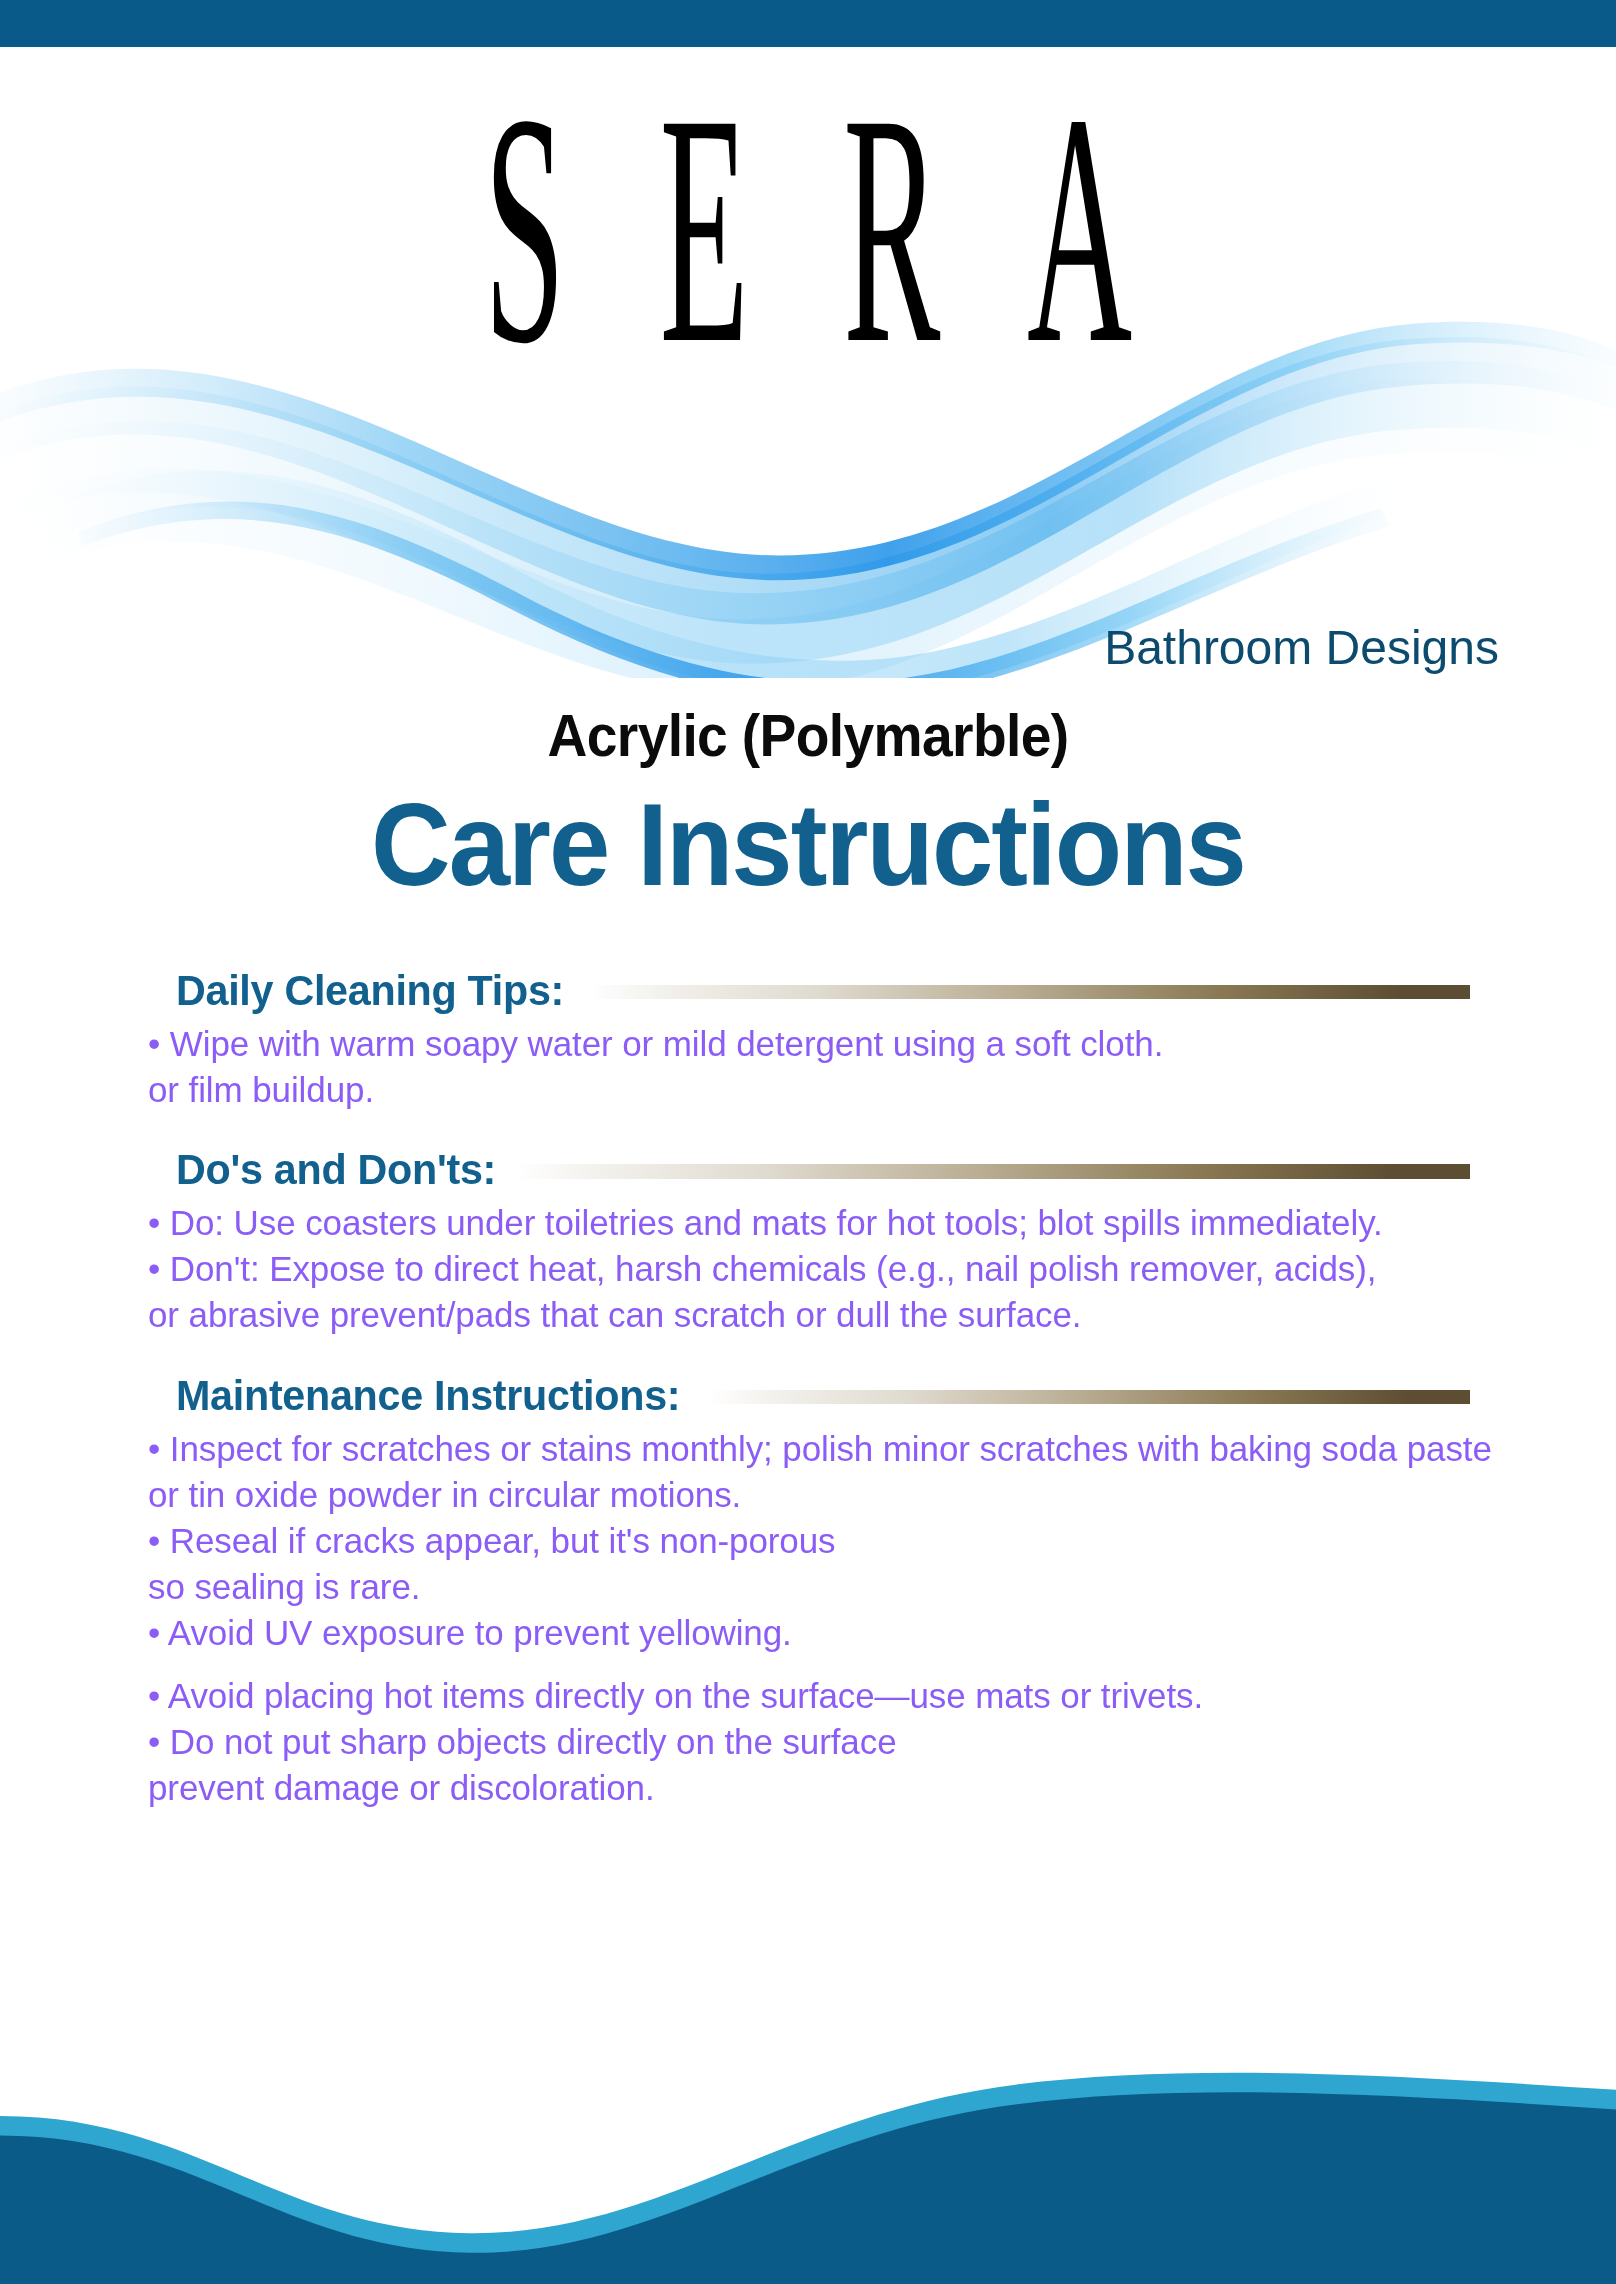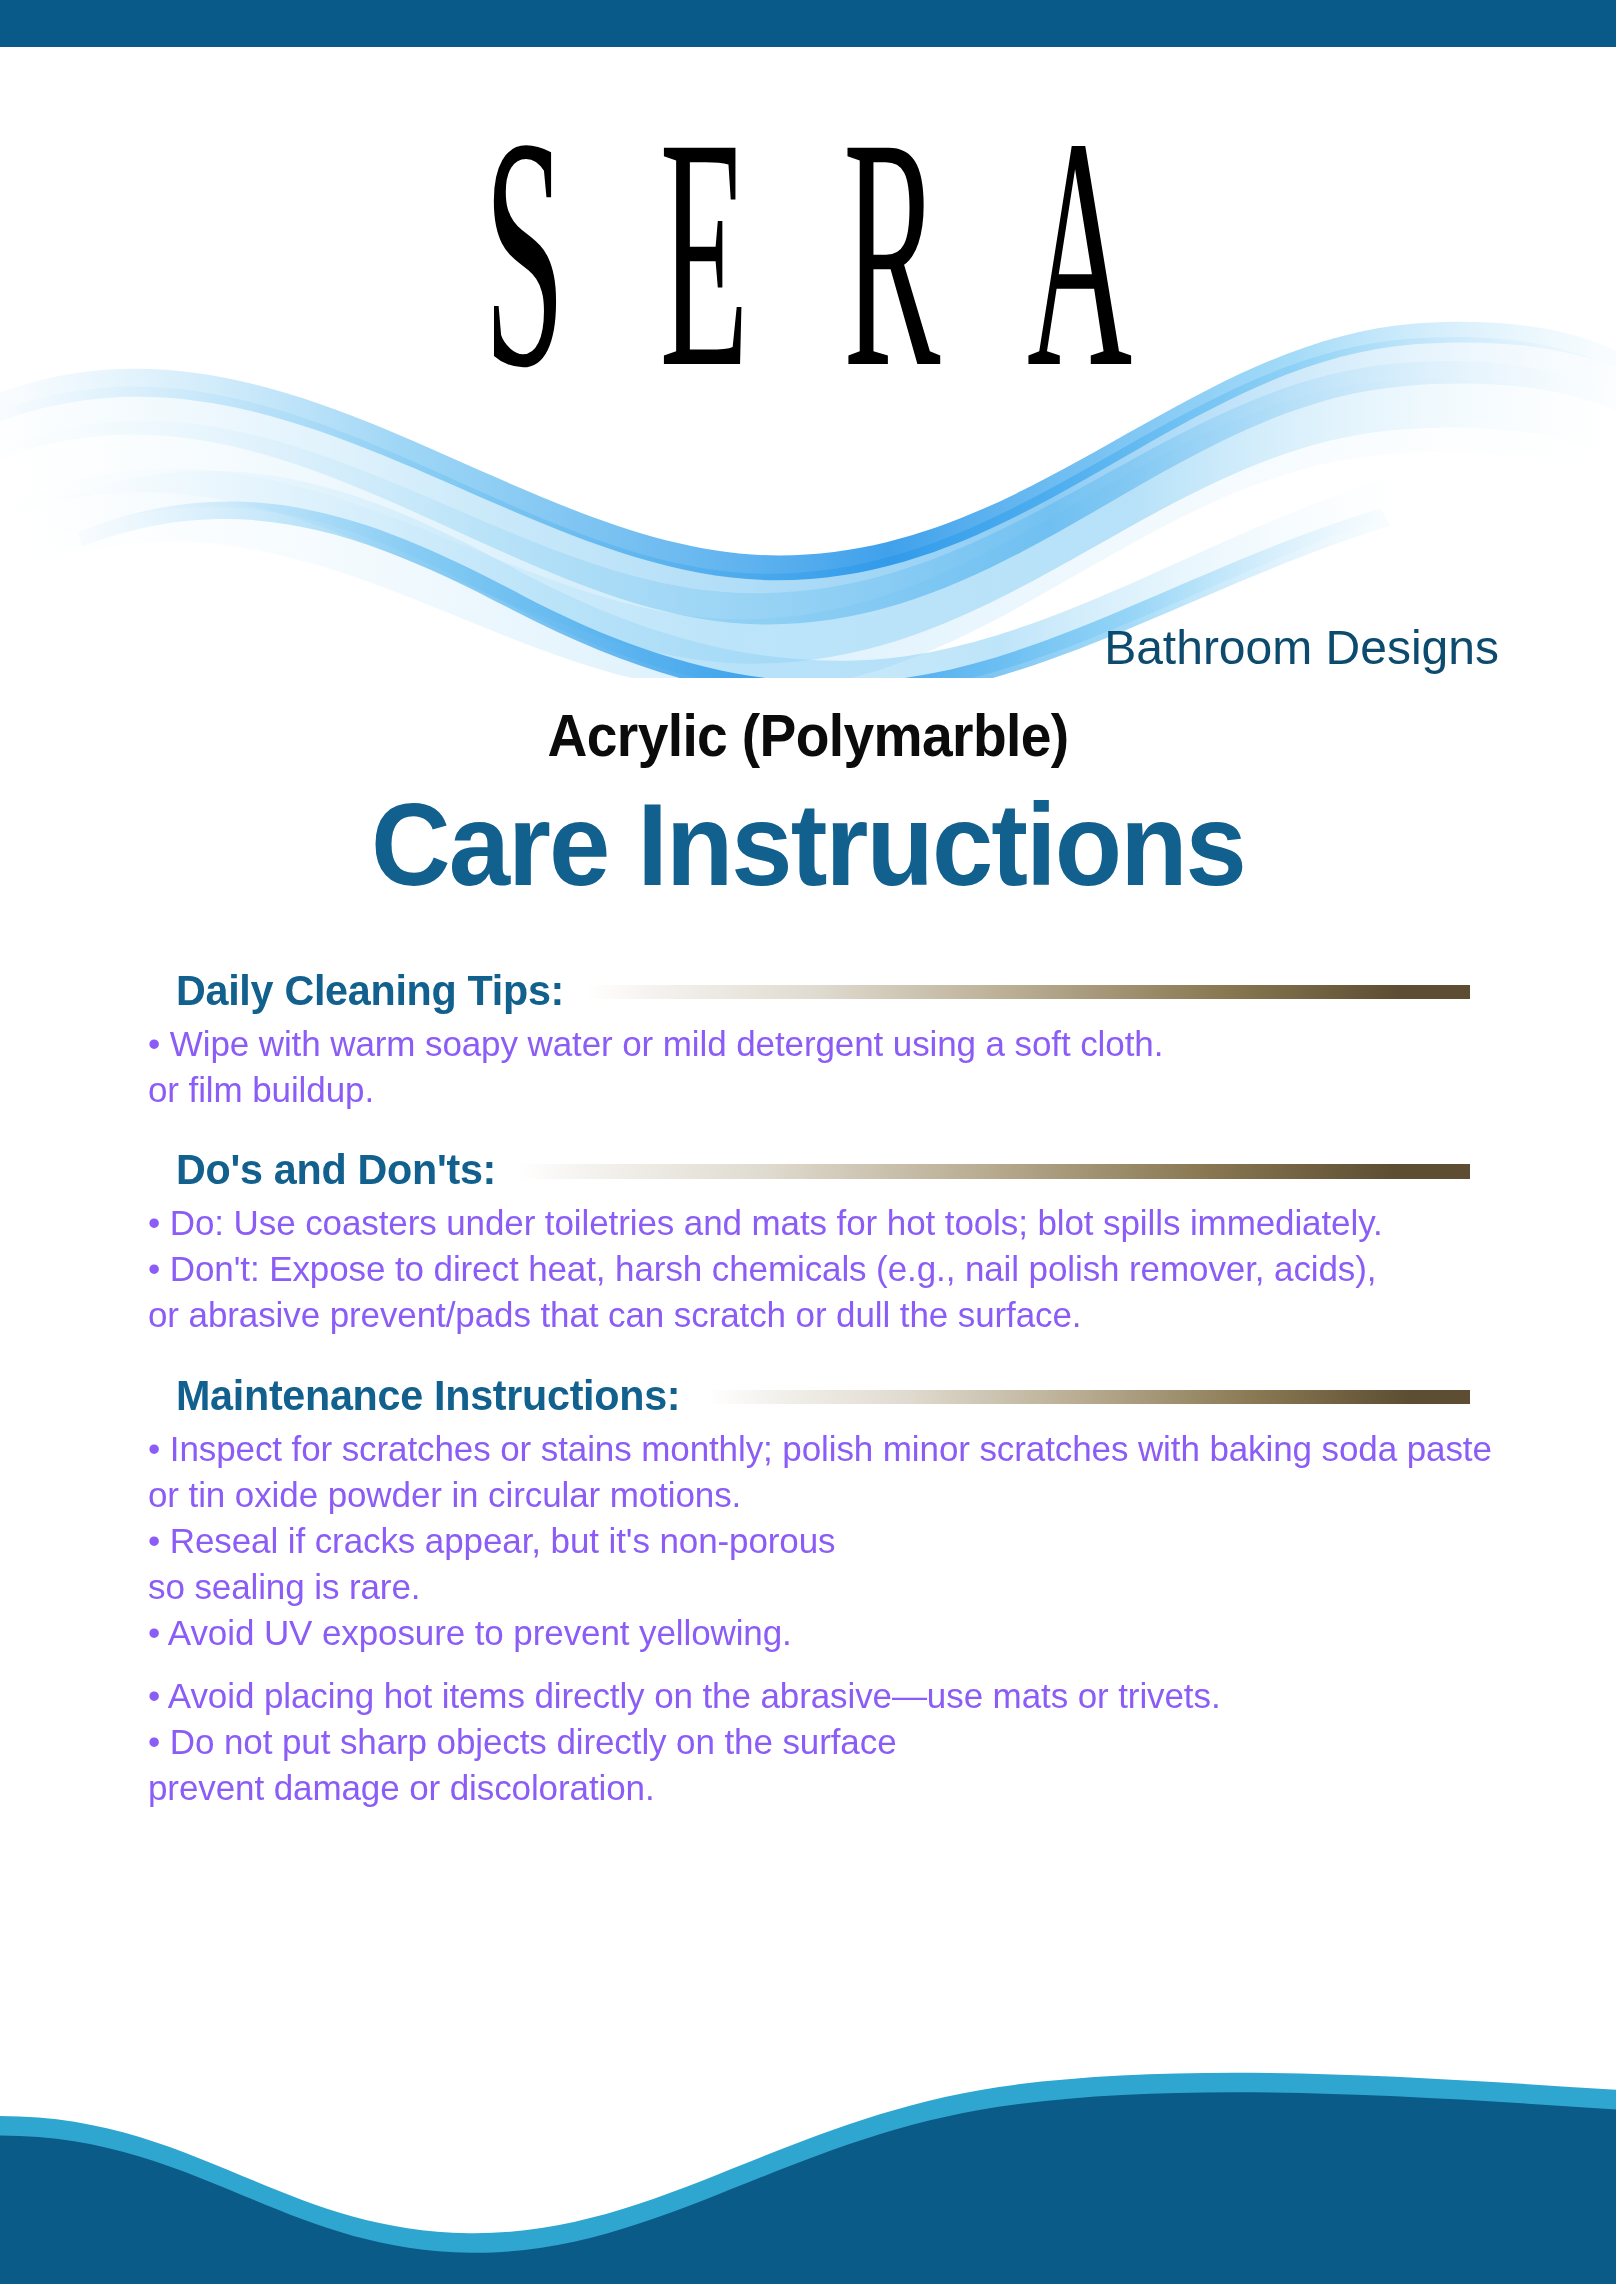--- a/index.html
+++ b/index.html
@@ -21,21 +21,21 @@
     position: absolute;
     left: 0; top: 0;
     width: 1616px;
     height: 47px;
     background: #0A5A89;
   }
 
   
   .logo-wrap {
     position: absolute;
-    left: 0; top: 88px;
+    left: 0; top: 64px;
     width: 1616px;
     height: 313px;
     text-align: center;
     pointer-events: none;
   }
   .logo-text {
     display: inline-block;
     font-family: "Liberation Serif", serif;
     font-size: 280px;
     line-height: 280px;
@@ -268,21 +268,21 @@
       <div class="line">• Inspect for scratches or stains monthly; polish minor scratches with baking soda paste</div>
       <div class="line wrapline">or tin oxide powder in circular motions.</div>
       <div class="line">• Reseal if cracks appear, but it's non-porous</div>
       <div class="line wrapline">so sealing is rare.</div>
       <div class="line">• Avoid UV exposure to prevent yellowing.</div>
     </div>
   </div>
 
   <div class="section sec-prevent">
     <div class="bullets">
-      <div class="line">• Avoid placing hot items directly on the abrasive—use mats or trivets.</div>
+      <div class="line">• Avoid placing hot items directly on the surface—use mats or trivets.</div>
       <div class="line">• Do not put sharp objects directly on the surface</div>
       <div class="line wrapline">prevent damage or discoloration.</div>
     </div>
   </div>
 
 </div>
 
 <div class="footer">
   <svg viewBox="0 0 2482 350" preserveAspectRatio="none" aria-hidden="true">
 

